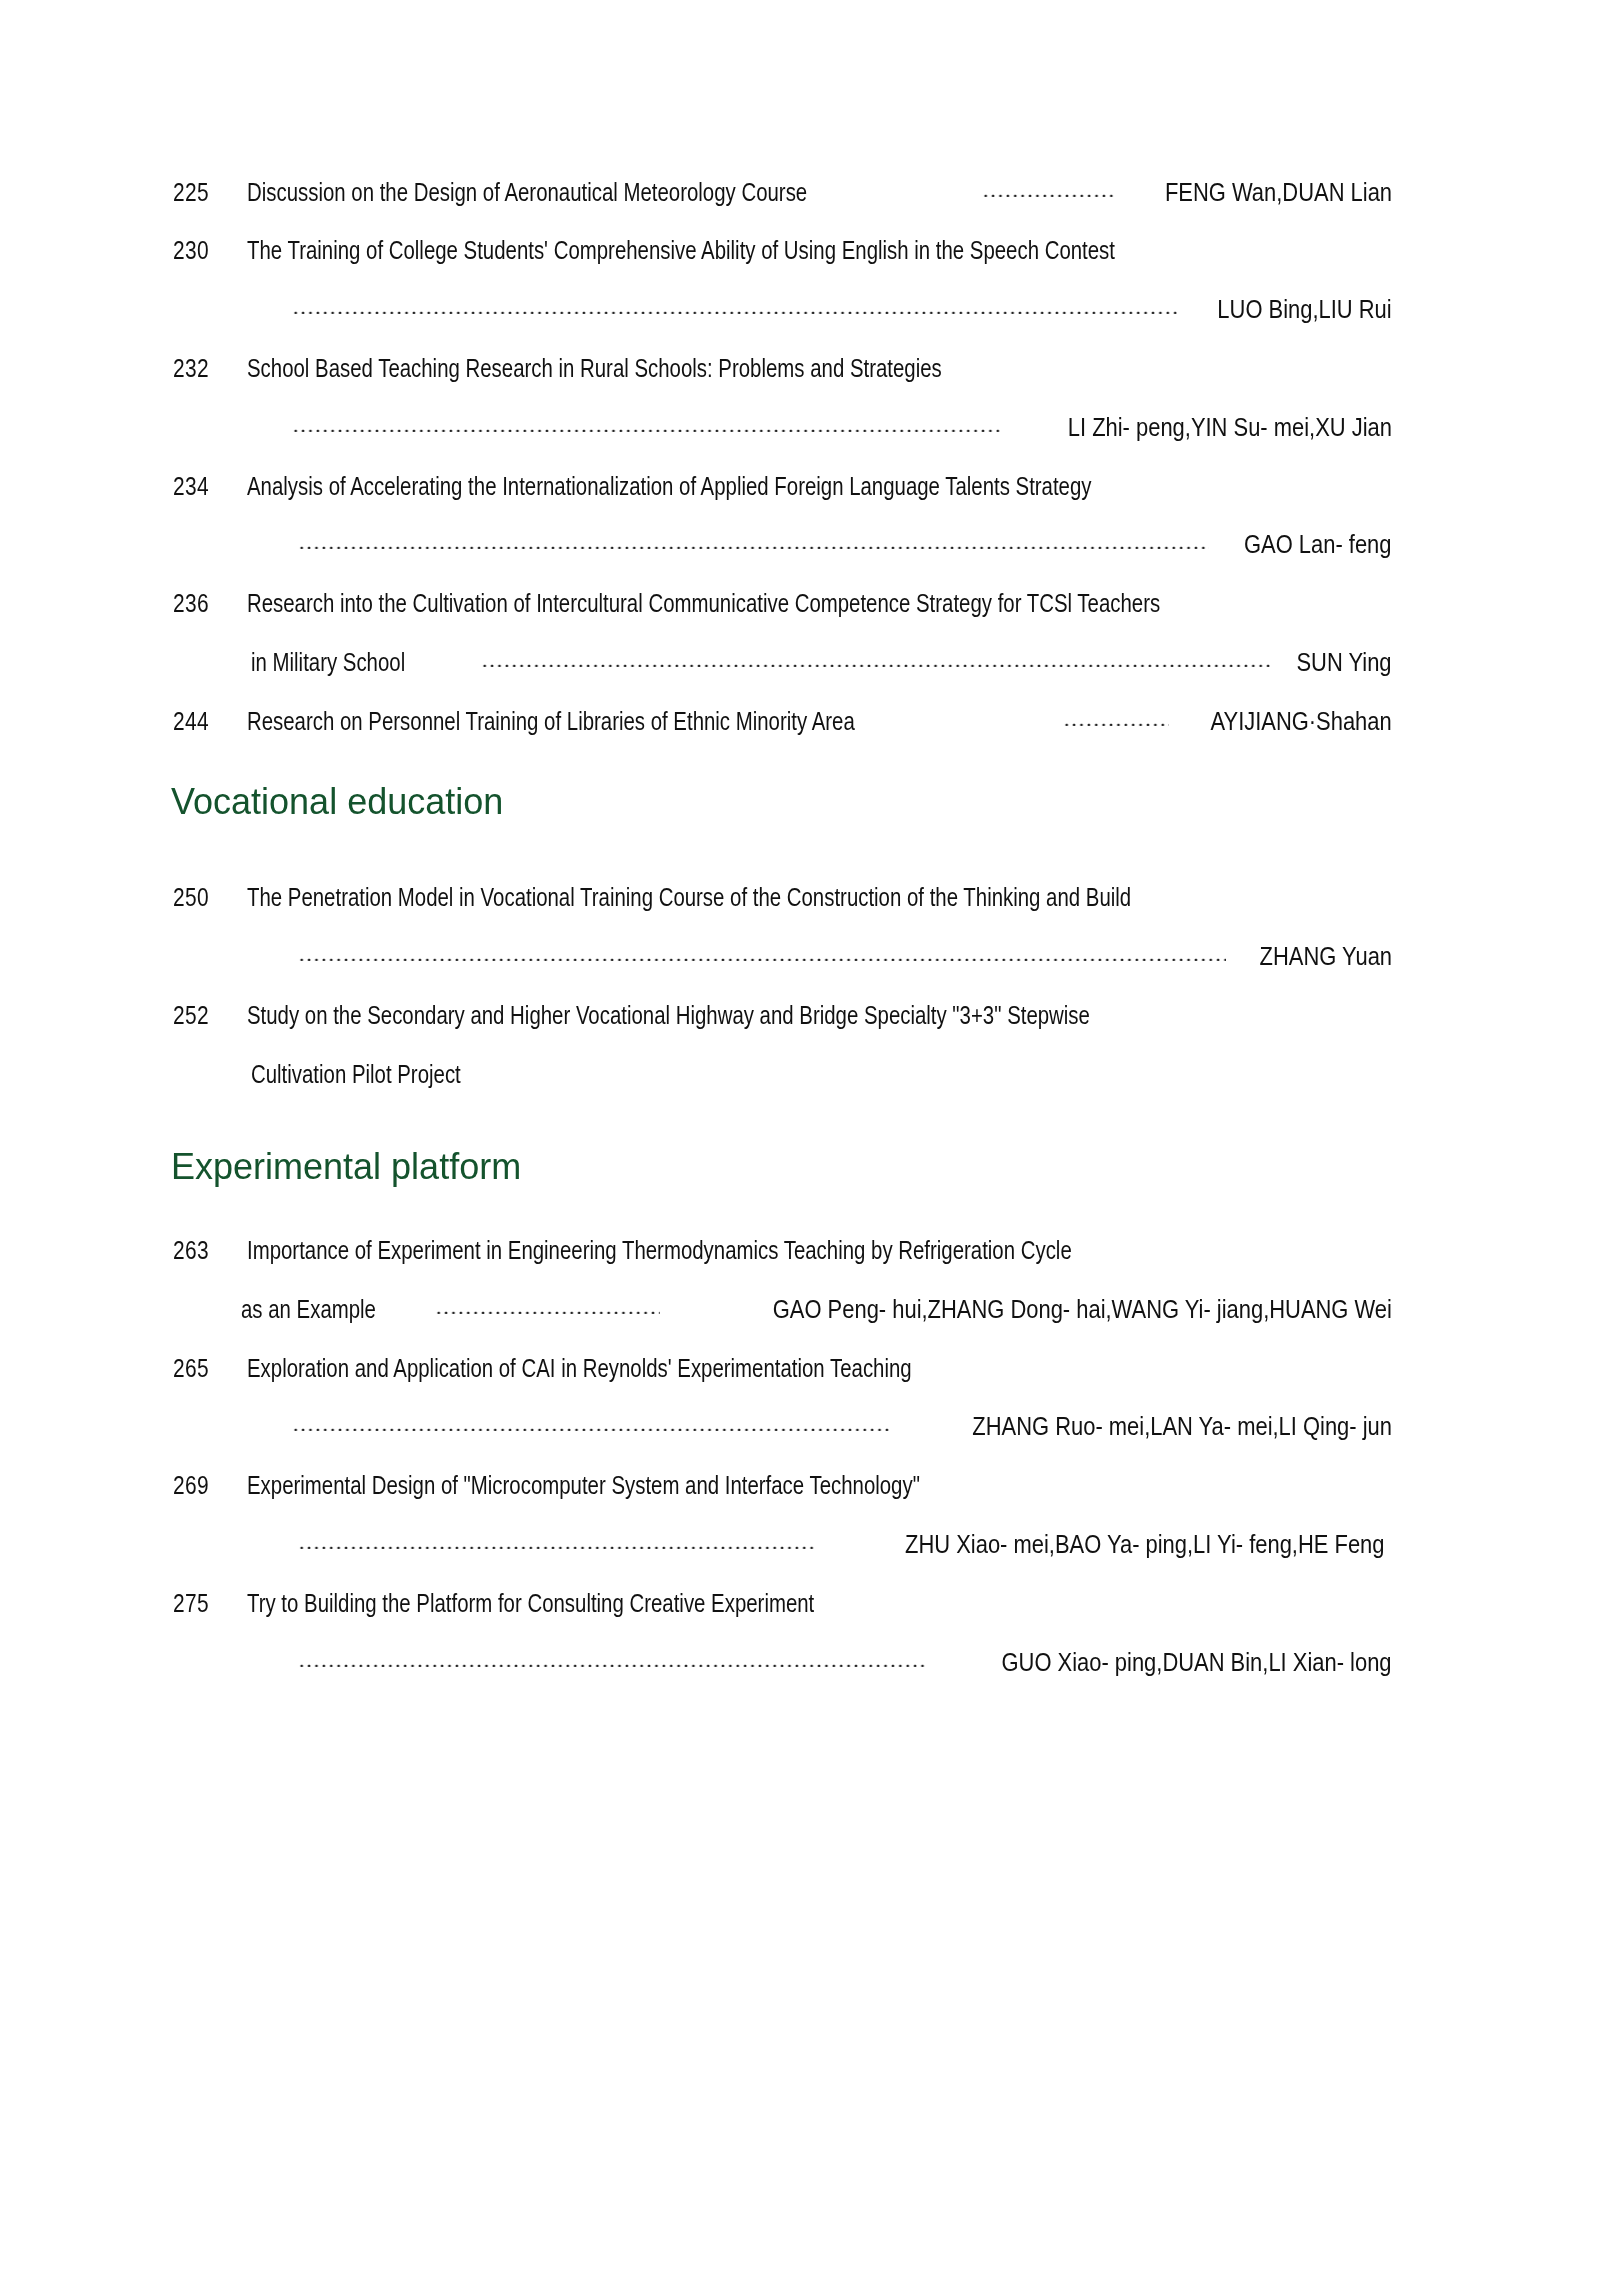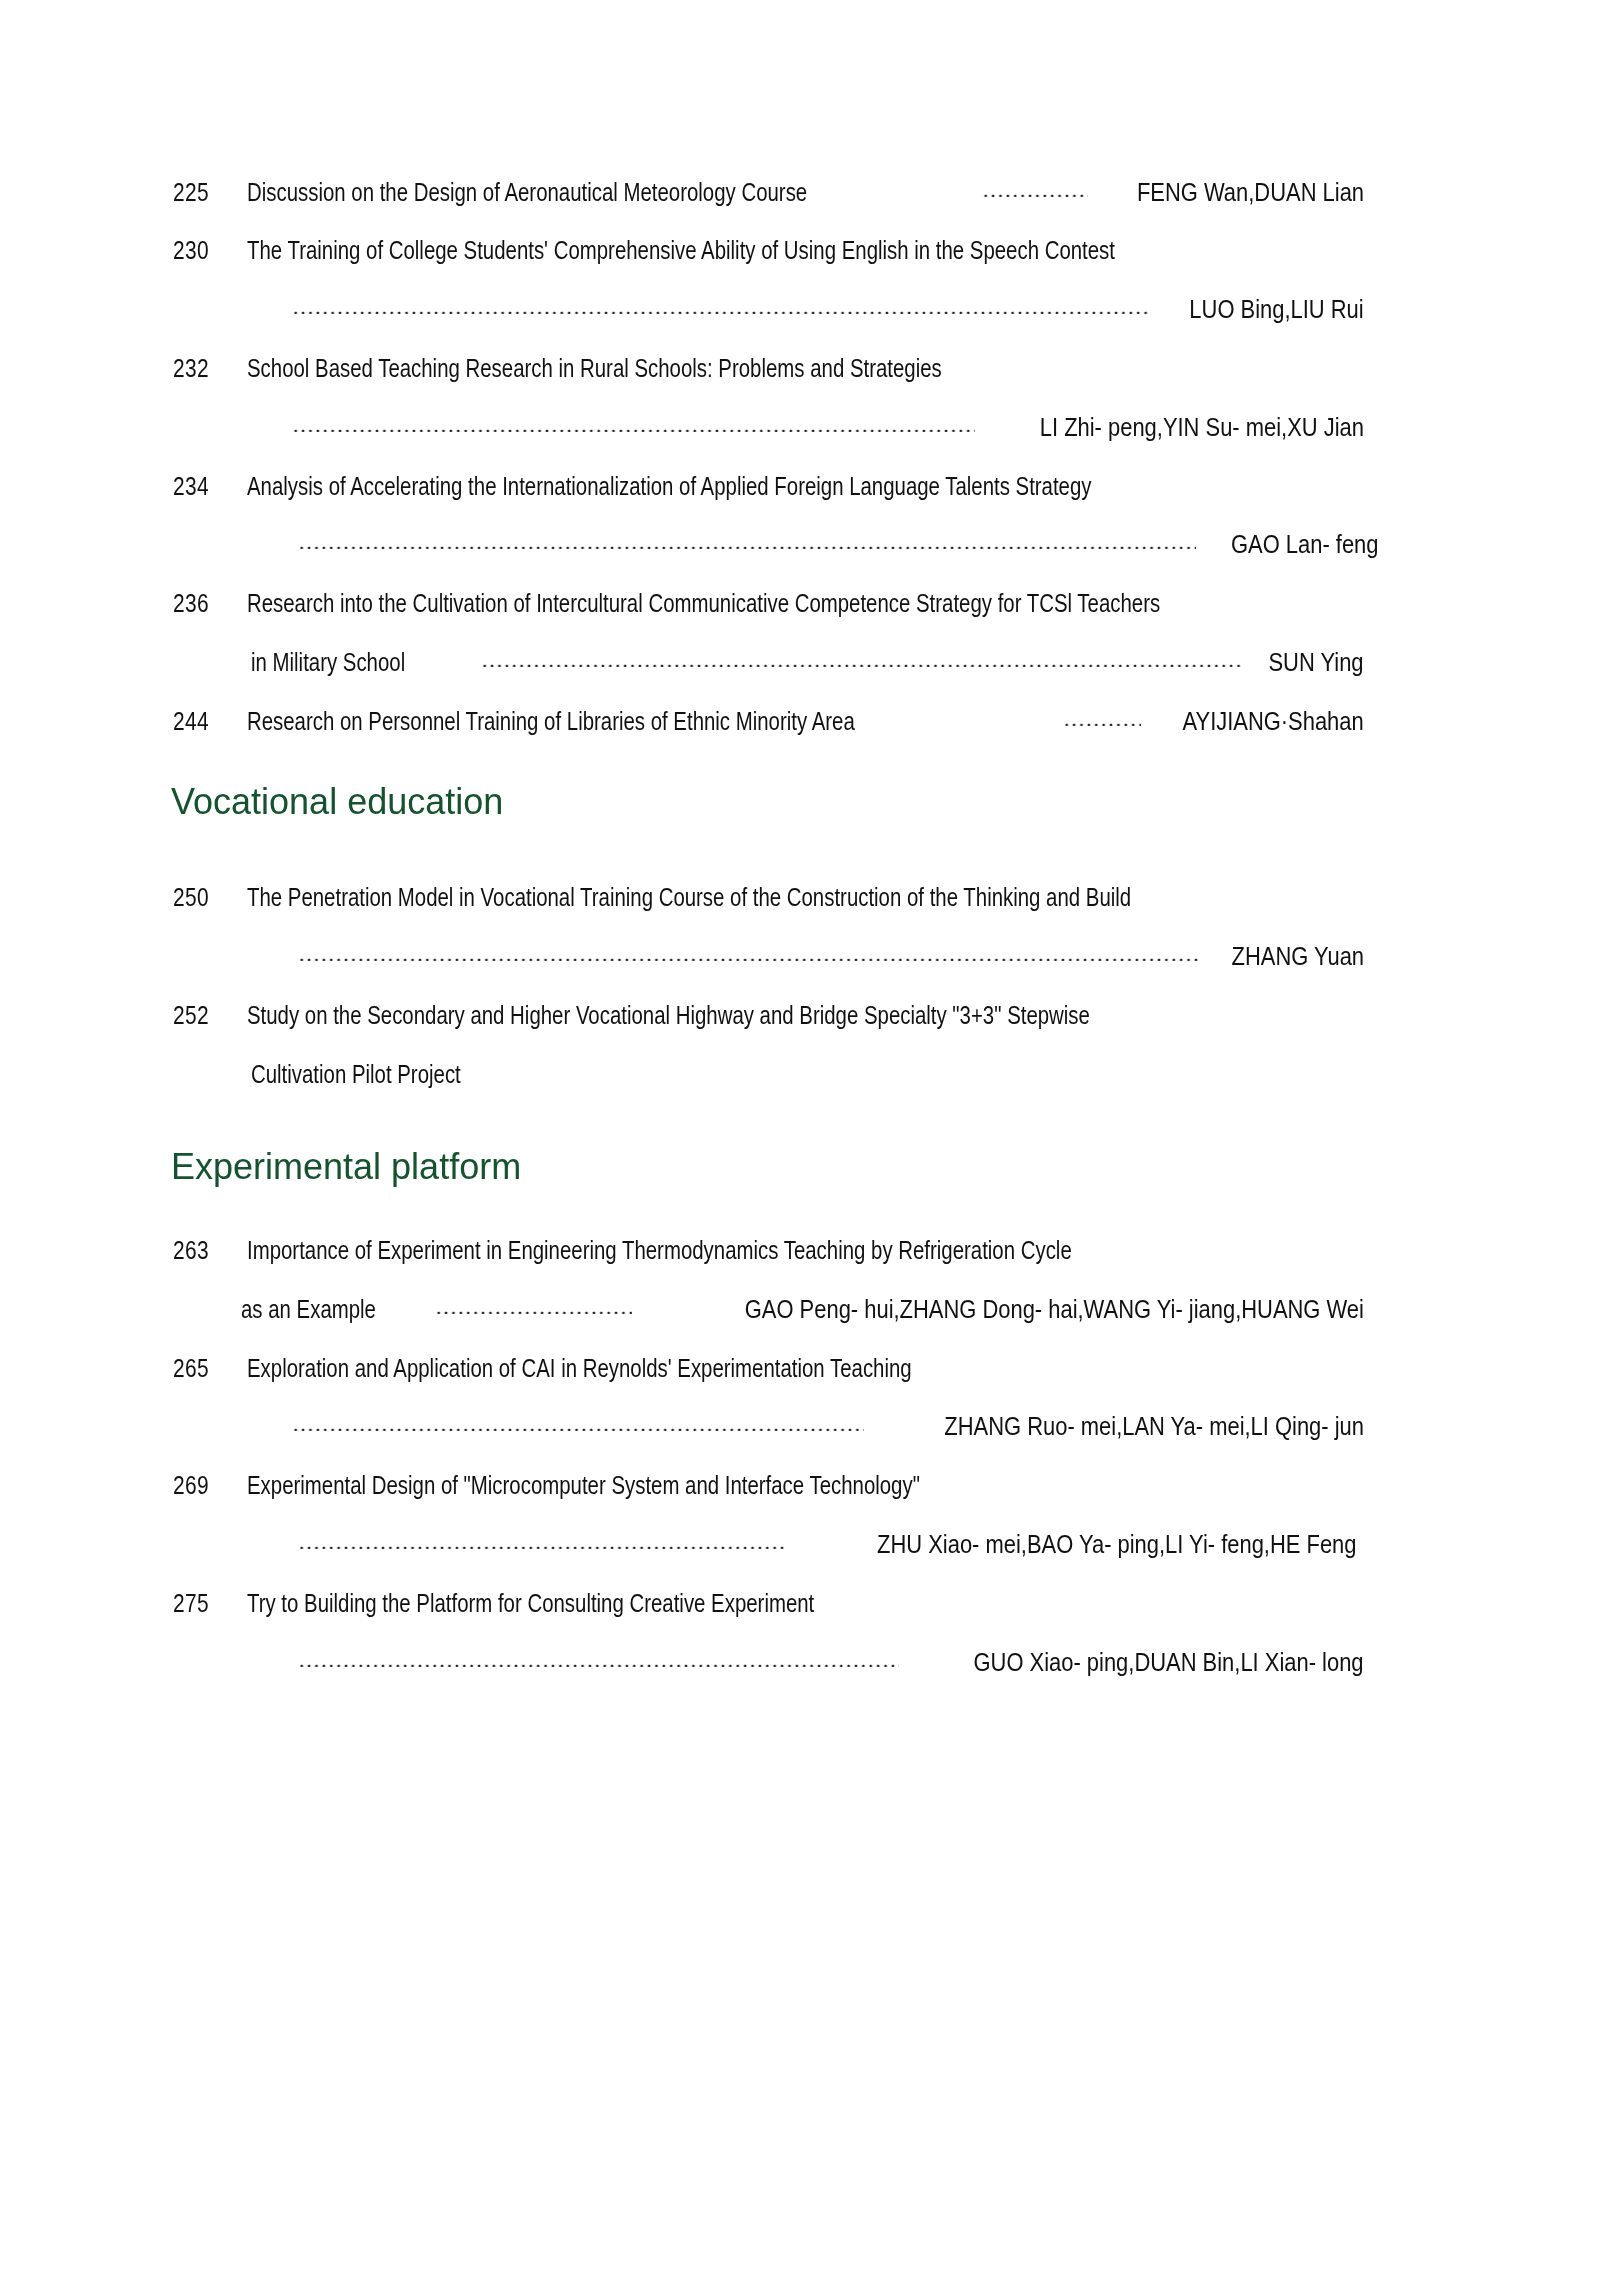--- a/index.html
+++ b/index.html
@@ -1,18 +1,18 @@
 <!DOCTYPE html>
 <html><head>
 <meta charset="utf-8">
 <style>
   html, body { margin: 0; padding: 0; background: #ffffff; }
   body { width: 1620px; height: 2293px; position: relative; overflow: hidden;
          font-family: "Liberation Sans", sans-serif; color: #111; }
-  .line { position: absolute; left: 0; width: 1476px; height: 39px; }
+  .line { position: absolute; left: 0; width: 1476px; height: 39px; padding-left: 28px; }
   .pg { position: absolute; left: 173px; top: 0; font-size: 25.5px; line-height: 39px;
         transform: scaleX(0.82); transform-origin: left center; letter-spacing: 0.5px; }
   .title { position: absolute; left: 247px; top: 0; font-size: 25.5px; line-height: 39px;
            white-space: nowrap; transform: scaleX(0.80); transform-origin: left center; }
   .leader { position: absolute; top: 0; height: 39px; display: flex; align-items: center; }
   .dots { flex: 1; height: 2.9px; margin: 5.9px 11.8px 0 11.8px;
           background-image: radial-gradient(circle, #222 1.2px, transparent 1.6px);
           background-size: 7.4px 3.9px; background-repeat: repeat-x; }
   .author { font-size: 25.5px; white-space: nowrap; transform: scaleX(0.86);
             transform-origin: right center; display: inline-block; }
@@ -50,21 +50,21 @@
     <span class="dots"></span>
     <span class="author">LI Zhi- peng,YIN Su- mei,XU Jian</span>
   </div>
 </div>
 
 <div class="line" style="top:467px">
   <span class="pg">234</span>
   <span class="title">Analysis of Accelerating the Internationalization of Applied Foreign Language Talents Strategy</span>
 </div>
 <div class="line" style="top:525px">
-  <div class="leader" style="left:286px; right:97px;">
+  <div class="leader" style="left:286px; right:112px;">
     <span class="dots"></span>
     <span class="author">GAO Lan- feng</span>
   </div>
 </div>
 
 <div class="line" style="top:584px">
   <span class="pg">236</span>
   <span class="title">Research into the Cultivation of Intercultural Communicative Competence Strategy for TCSl Teachers</span>
 </div>
 <div class="line" style="top:643px">

